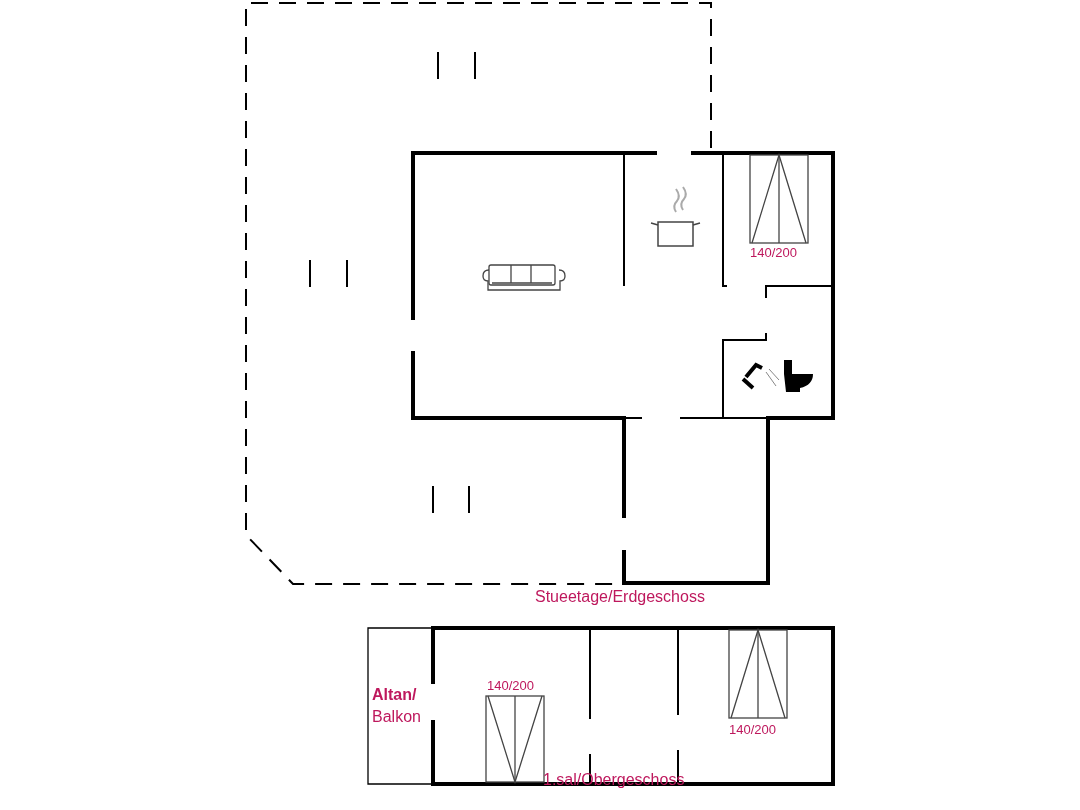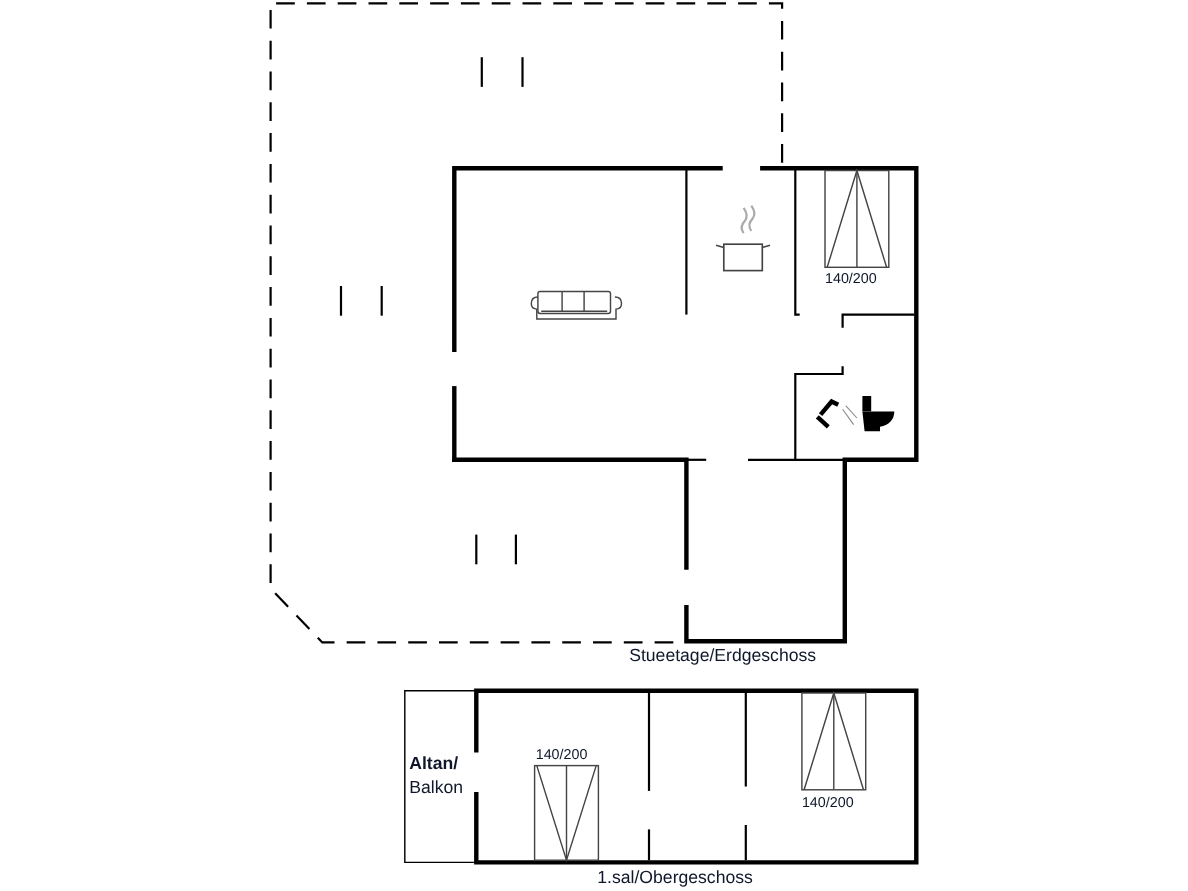--- a/index.html
+++ b/index.html
@@ -1,18 +1,18 @@
 <!DOCTYPE html>
 <html><head>
 <meta charset="utf-8">
 <style>
   html,body{margin:0;padding:0;background:#fff;}
   body{width:1080px;height:810px;overflow:hidden;position:relative;font-family:"Liberation Sans",sans-serif;}
   svg{position:absolute;left:0;top:0;}
-  .lbl{position:absolute;color:#0f172a;font-family:"Liberation Sans",sans-serif;white-space:nowrap;}
+  .lbl{position:absolute;color:#be185d;font-family:"Liberation Sans",sans-serif;white-space:nowrap;}
   .s13{font-size:13px;}
   .s16{font-size:16px;}
 </style>
 </head>
 <body>
 
 <svg width="1080" height="810">
 
   <g fill="none" stroke="#000" stroke-width="2" stroke-dasharray="17,11">
     <polyline points="711,148 711,3 246,3 246,535 293,584 622,584"></polyline>
@@ -96,18 +96,18 @@
     <polyline points="488,696 515,782 542,696"></polyline>
   </g>
   <g fill="none" stroke="#444" stroke-width="1.3">
     <rect x="729" y="630" width="58" height="88"></rect>
     <line x1="758" y1="630" x2="758" y2="718"></line>
     <polyline points="731,718 758,630 785,718"></polyline>
   </g>
 </svg>
 
 <div class="lbl s13" style="left:750px;top:245px;">140/200</div>
-<div class="lbl s16" style="left:572px;top:588px;">Stueetage/Erdgeschoss</div>
+<div class="lbl s16" style="left:535px;top:588px;">Stueetage/Erdgeschoss</div>
 <div class="lbl s13" style="left:487px;top:678px;">140/200</div>
 <div class="lbl s13" style="left:729px;top:722px;">140/200</div>
 <div class="lbl s16" style="left:372px;top:686px;font-weight:bold;">Altan/</div>
 <div class="lbl s16" style="left:372px;top:708px;">Balkon</div>
-<div class="lbl s16" style="left:543px;top:790px;text-align:right;">1.sal/Obergeschoss</div>
+<div class="lbl s16" style="left:543px;top:771px;text-align:right;">1.sal/Obergeschoss</div>
 
 </body></html>

